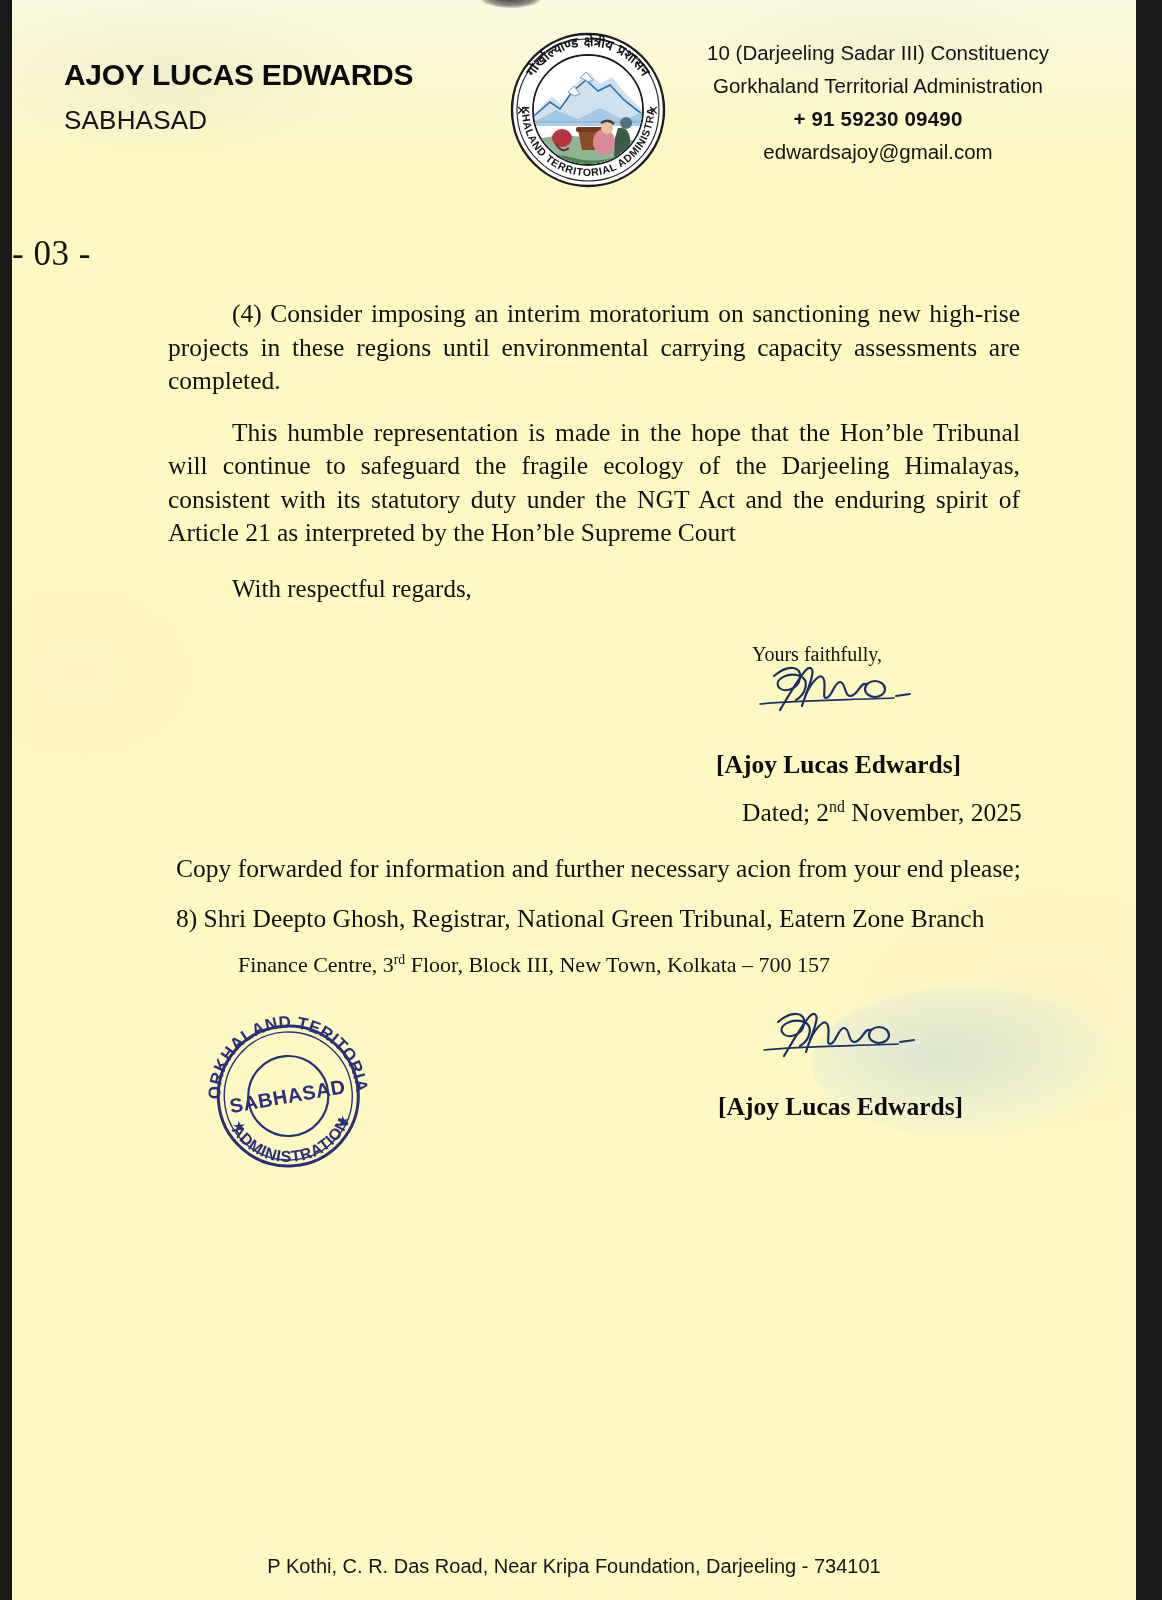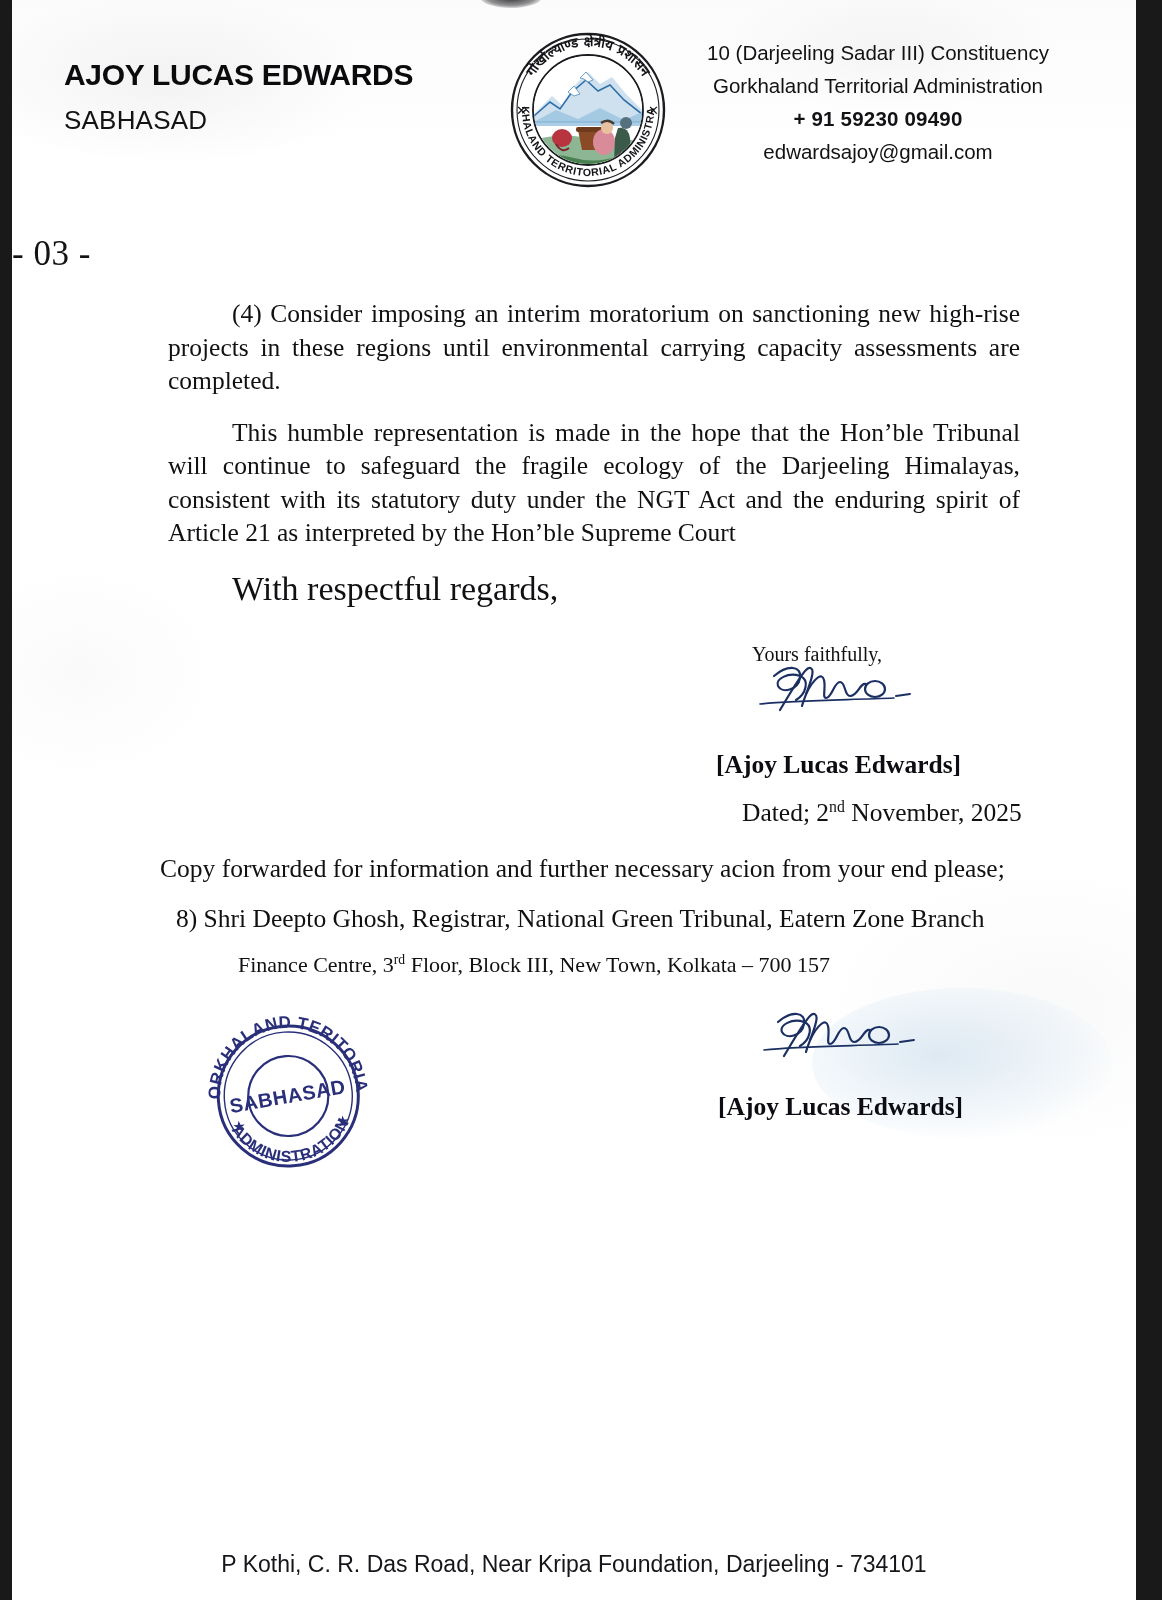--- a/index.html
+++ b/index.html
@@ -15,21 +15,21 @@
     font-family: "Liberation Serif", serif;
   }
 
   
   #page {
     position: absolute;
     left: 12px;
     top: 0px;
     width: 1124px;
     height: 1600px;
-    background: #ffffff;
+    background: #fef9c3;
     overflow: hidden;
   }
   
   #page::before{
     content:"";
     position:absolute; inset:0;
     background:
       radial-gradient(ellipse 280px 120px at 14% 5%, rgba(150,150,155,.10), rgba(0,0,0,0) 72%),
       radial-gradient(ellipse 240px 90px at 78% 3%, rgba(150,150,155,.08), rgba(0,0,0,0) 72%),
       radial-gradient(ellipse 200px 150px at 6% 42%, rgba(170,170,175,.06), rgba(0,0,0,0) 72%),
@@ -89,21 +89,21 @@
     margin:11px 0 18px 0;
     font-size:25.5px;
     line-height:33.5px;
     text-align:justify;
     text-justify:inter-word;
     text-indent:64px;
     color:#111114;
   }
   p.regards{
     margin:22px 0 16px 0;
-    font-size:34px; line-height:33px;
+    font-size:25px; line-height:33px;
     text-indent:64px; color:#111114;
   }
 
   
   .yours{
     position:absolute; left:740px; top:643px;
     font-size:20px; color:#111114; white-space:nowrap;
   }
   .signed-name-1{
     position:absolute; left:704px; top:750px;
@@ -118,21 +118,21 @@
   .memo-no{
     position:absolute; left:164px; top:798px;
     font-size:25.5px; color:#111114; white-space:nowrap;
   }
   .memo-date{
     position:absolute; left:730px; top:798px;
     font-size:25.5px; color:#111114; white-space:nowrap;
   }
   sup{ font-size:.62em; vertical-align:super; line-height:0; }
   .copy-line{
-    position:absolute; left:148px; top:854px;
+    position:absolute; left:164px; top:854px;
     font-size:25.5px; color:#111114; white-space:nowrap;
   }
   .recip-1{
     position:absolute; left:164px; top:904px;
     font-size:25.5px; color:#111114; white-space:nowrap;
   }
   .recip-addr{
     position:absolute; left:226px; top:952px;
     font-size:22px; color:#111114; white-space:nowrap;
   }
@@ -155,21 +155,21 @@
     width:180px; height:168px;
     transform: rotate(-4deg);
   }
   .stamp svg{ display:block; width:180px; height:168px; }
 
   
   .footer{
     position:absolute; left:0; right:0; bottom:22px;
     text-align:center;
     font-family:"Liberation Sans", sans-serif;
-    font-size:23px; color:#15151a;
+    font-size:20px; color:#15151a;
   }
 </style>
 </head>
 <body>
 
 <div id="page">
 
   <div class="hdr">
 
     <div class="hdr-name">AJOY LUCAS EDWARDS</div>

